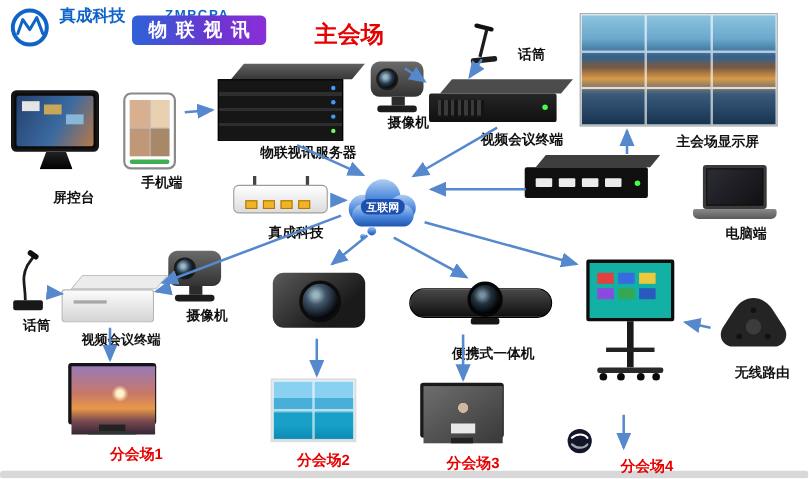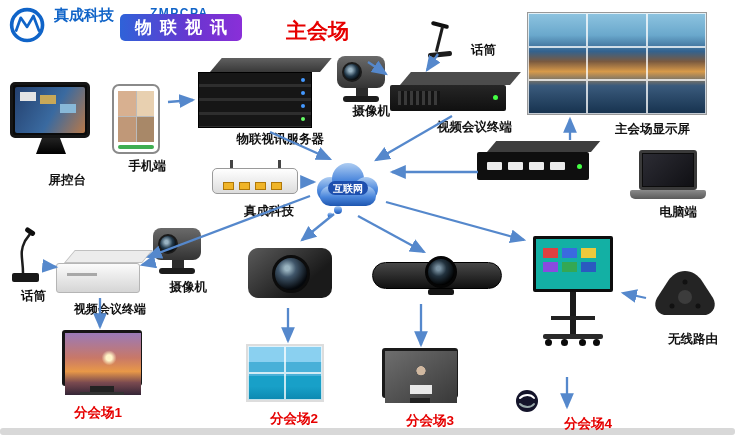--- a/index.html
+++ b/index.html
@@ -328,20 +328,21 @@
   <div class="abs aio">
     <div class="aio-body"></div>
     <div class="aio-lens"></div>
   </div>
 
   <div class="abs portable">
     <div class="pt-bar"></div>
     <div class="pt-lens"></div>
     <div class="pt-stand"></div>
   </div>
+  <div class="lbl" style="left:388px; top:313px; width:98px;">便携式一体机</div>
 
   <div class="abs idisplay">
     <div class="id-screen"></div>
     <div class="id-pole"></div>
     <div class="id-shelf"></div>
     <div class="id-base"></div>
     <div class="id-wheel" style="left:18px;"></div>
     <div class="id-wheel" style="left:34px;"></div>
     <div class="id-wheel" style="left:52px;"></div>
     <div class="id-wheel" style="left:66px;"></div>
@@ -355,21 +356,21 @@
       <circle cx="53" cy="42" r="2.5" fill="#111"></circle>
   </svg>
   <div class="lbl" style="left:652px; top:331px; width:66px;">无线路由</div>
 
   <div class="abs mon1">
     <div class="mon1-frame"></div>
     <div class="mon1-img"></div>
     <div class="mon1-stand"></div>
     <div class="mon1-foot"></div>
   </div>
-  <div class="lbl lbl-red" style="left:56px; top:404px; width:66px;">分会场1</div>
+  <div class="lbl lbl-red" style="left:82px; top:404px; width:66px;">分会场1</div>
 
   <div class="abs wall2">
     <div class="vgrid">
       <div></div>
         <div></div>
       <div></div>
         <div></div>
     </div>
   </div>
   <div class="lbl lbl-red" style="left:252px; top:410px; width:66px;">分会场2</div>

